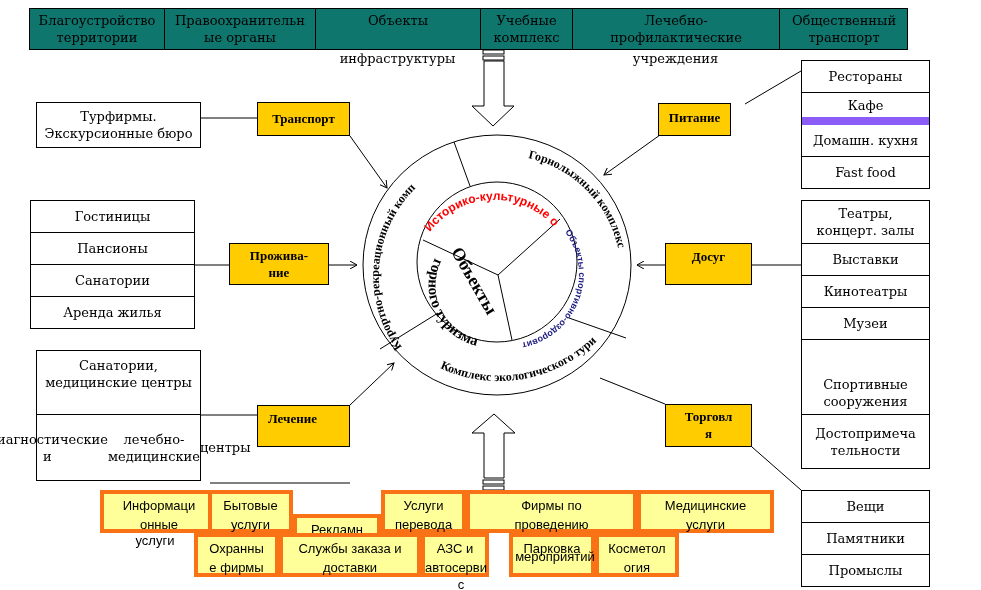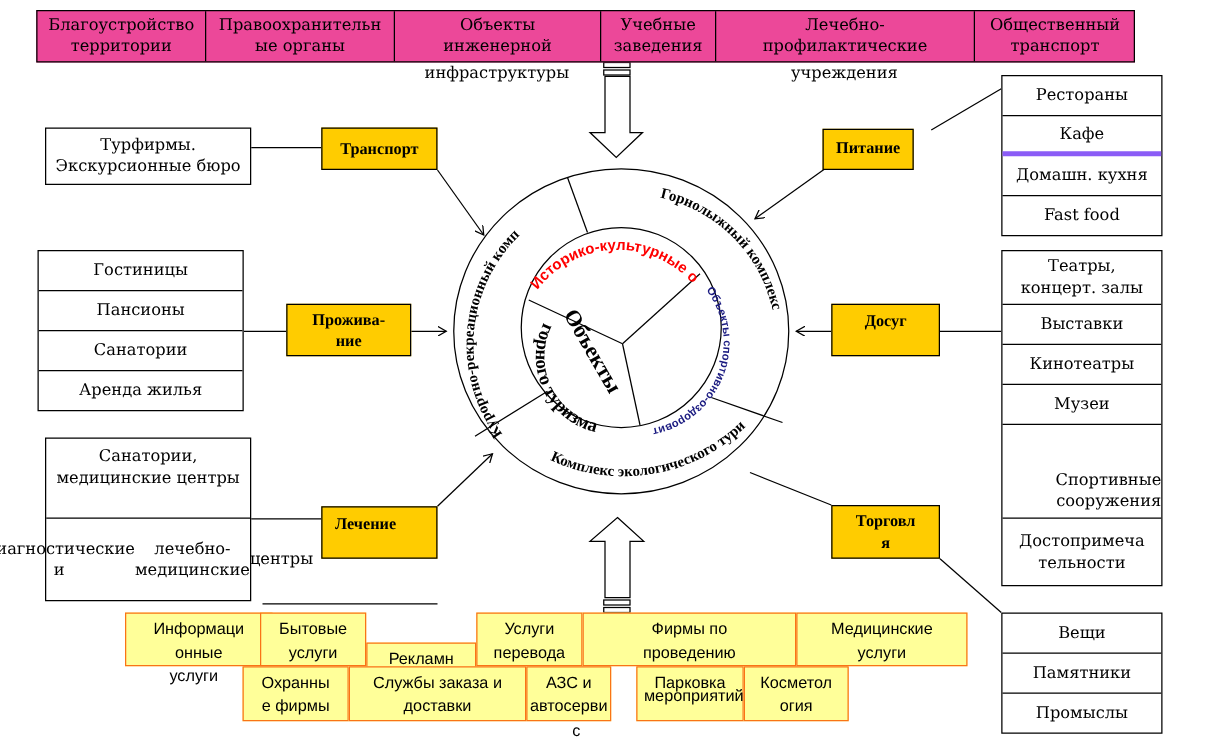--- a/index.html
+++ b/index.html
@@ -1,31 +1,31 @@
 <!DOCTYPE html>
 <html><head>
 <meta charset="utf-8">
 <style>
   html, body { margin:0; padding:0; background:#ffffff; }
   body { width:981px; height:590px; position:relative; overflow:hidden;
          font-family:"DejaVu Serif","Liberation Serif",serif; color:#000; }
   .abs { position:absolute; box-sizing:border-box; }
-  .green { background:#ec4899; border:1px solid #000; }
+  .green { background:#0f766e; border:1px solid #000; }
   .gcell { position:absolute; top:0; height:100%; border-right:1px solid #000;
            font-size:13px; line-height:17px; text-align:center; padding-top:3px; box-sizing:border-box; }
   .gcell:last-child { border-right:none; }
   .overflow { position:absolute; font-size:13px; line-height:17px; text-align:center; white-space:nowrap; }
   .cat { background:#ffcc00; border:1px solid #000; font-weight:bold; font-size:13px;
          line-height:17px; text-align:center; font-family:"Liberation Serif",serif; }
   .list { background:#fff; border:1px solid #000; }
   .li { position:absolute; left:0; right:0; border-bottom:1px solid #000; 
         font-size:13px; line-height:17px; text-align:center; display:flex; align-items:center; justify-content:center; box-sizing:border-box; }
   .li:last-child { border-bottom:none; }
-  .li.thick { border-bottom:4px solid #8b5cf6; }
-  .ybox { background:#ffff99; border:1px solid #f97316; font-size:13px; line-height:19px; text-align:center;
+  .li.thick { border-bottom:8px solid #8b5cf6; }
+  .ybox { background:#ffff99; border:4px solid #f97316; font-size:13px; line-height:19px; text-align:center;
           font-family:"Liberation Sans",sans-serif; overflow:visible; padding-top:2px; }
   .ybox span { display:block; }
   svg { position:absolute; left:0; top:0; }
 </style>
 </head>
 <body>
 
 <svg width="981" height="590">
   <defs>
     <marker id="ah" markerWidth="8" markerHeight="8" refX="7" refY="4" orient="auto">
@@ -105,25 +105,24 @@
   <div class="gcell" style="left:0;width:135px;">
     <div>Благоустройство</div>
     <div>территории</div>
   </div>
   <div class="gcell" style="left:135px;width:151px;">
     <div>Правоохранительн</div>
     <div>ые органы</div>
   </div>
   <div class="gcell" style="left:286px;width:165px;">
     <div>Объекты</div>
-    <div>инженерной</div>
   </div>
   <div class="gcell" style="left:451px;width:92px;">
     <div>Учебные</div>
-    <div>заведения</div>
+    <div>комплекс</div>
   </div>
   <div class="gcell" style="left:543px;width:207px;">
     <div>Лечебно-</div>
     <div>профилактические</div>
   </div>
   <div class="gcell" style="left:750px;width:128px;border-right:none;">
     <div>Общественный</div>
     <div>транспорт</div>
   </div>
 </div>
@@ -177,21 +176,21 @@
 </div>
 
 <div class="abs list" style="left:801px;top:200px;width:129px;height:269px;">
   <div class="li" style="top:0;height:43px;flex-direction:column;">
     <span>Театры,</span>
     <span>концерт. залы</span>
   </div>
   <div class="li" style="top:43px;height:32px;">Выставки</div>
   <div class="li" style="top:75px;height:32px;">Кинотеатры</div>
   <div class="li" style="top:107px;height:32px;">Музеи</div>
-  <div class="li" style="top:171px;height:43px;flex-direction:column;align-items:flex-end;">
+  <div class="li" style="top:171px;height:43px;flex-direction:column;">
     <span>Спортивные</span>
     <span>сооружения</span>
   </div>
   <div class="li" style="top:214px;height:53px;flex-direction:column;">
     <span>Достопримеча</span>
     <span>тельности</span>
   </div>
 </div>
 
 <div class="abs list" style="left:801px;top:490px;width:129px;height:97px;">

